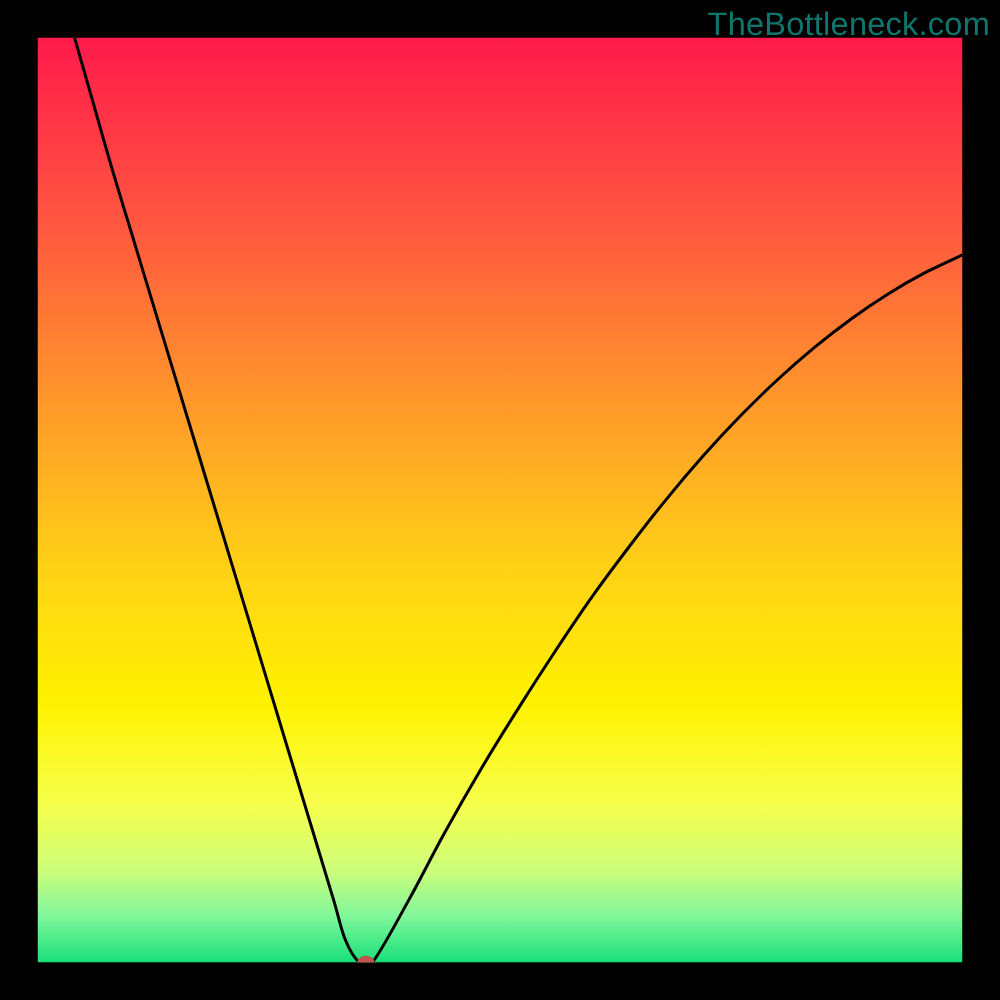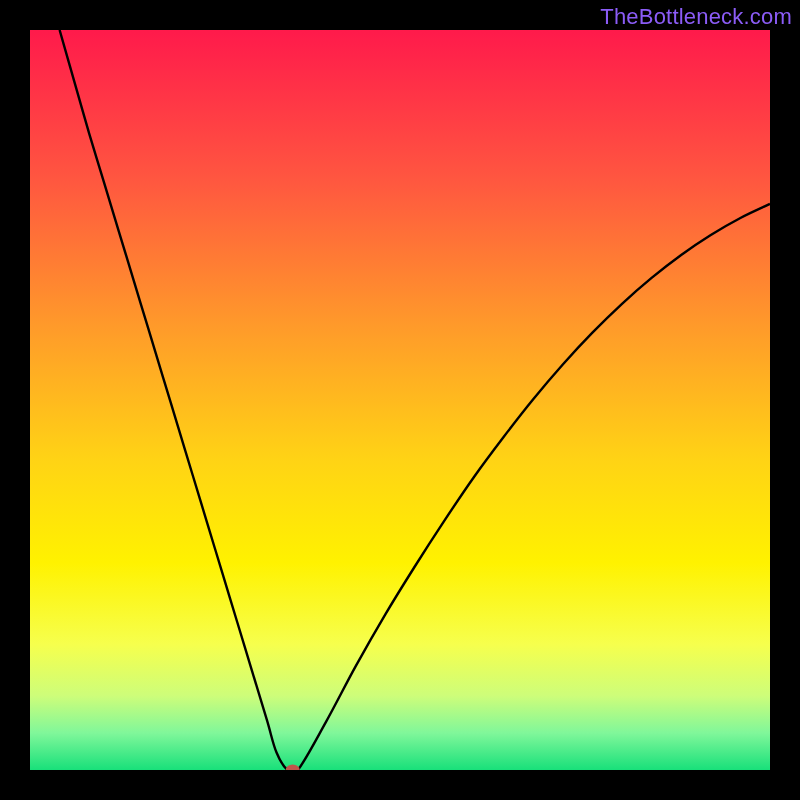--- a/index.html
+++ b/index.html
@@ -21,22 +21,22 @@
     position: absolute;
     left: 30px;
     top: 30px;
     width: 740px;
     height: 740px;
   }
   .watermark {
     position: absolute;
     top: 4px;
     right: 8px;
-    color: #8b5cf6;
-    font-size: 22px;
+    color: #0f766e;
+    font-size: 26px;
     font-weight: 500;
     letter-spacing: 0.2px;
     user-select: none;
   }
   svg { display: block; }
 </style>
 </head>
 <body>
 
 <div class="frame">

